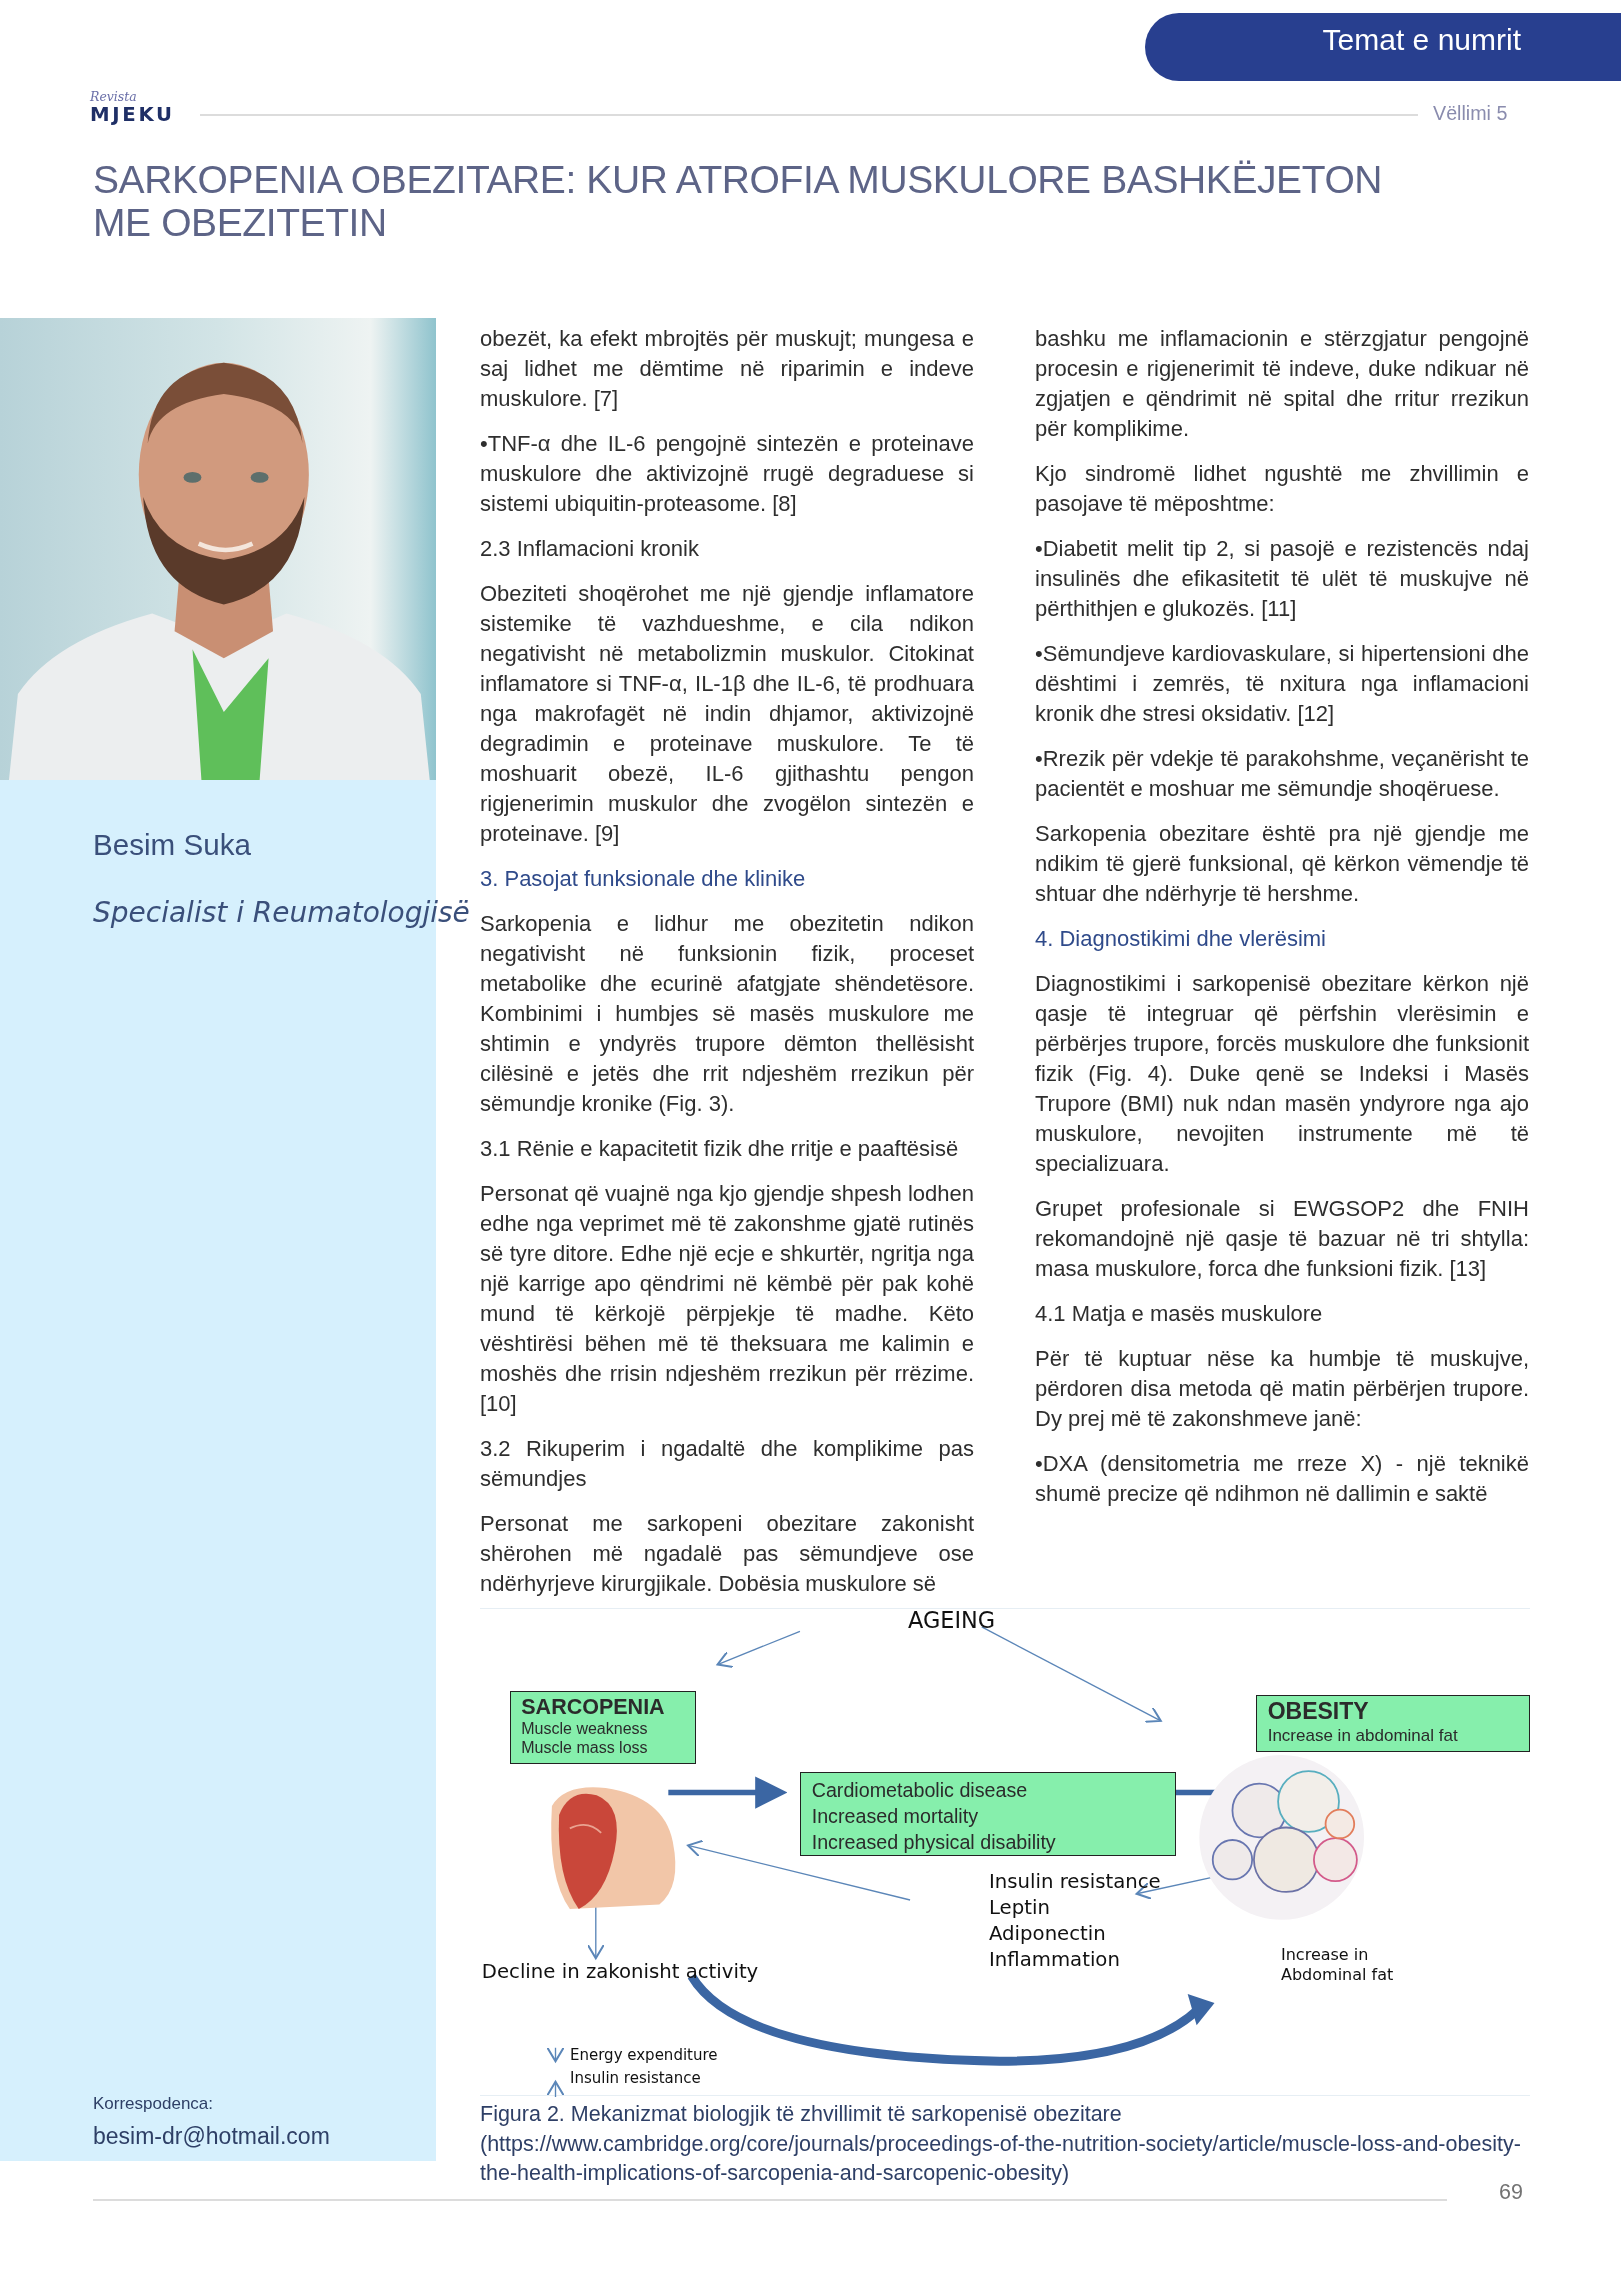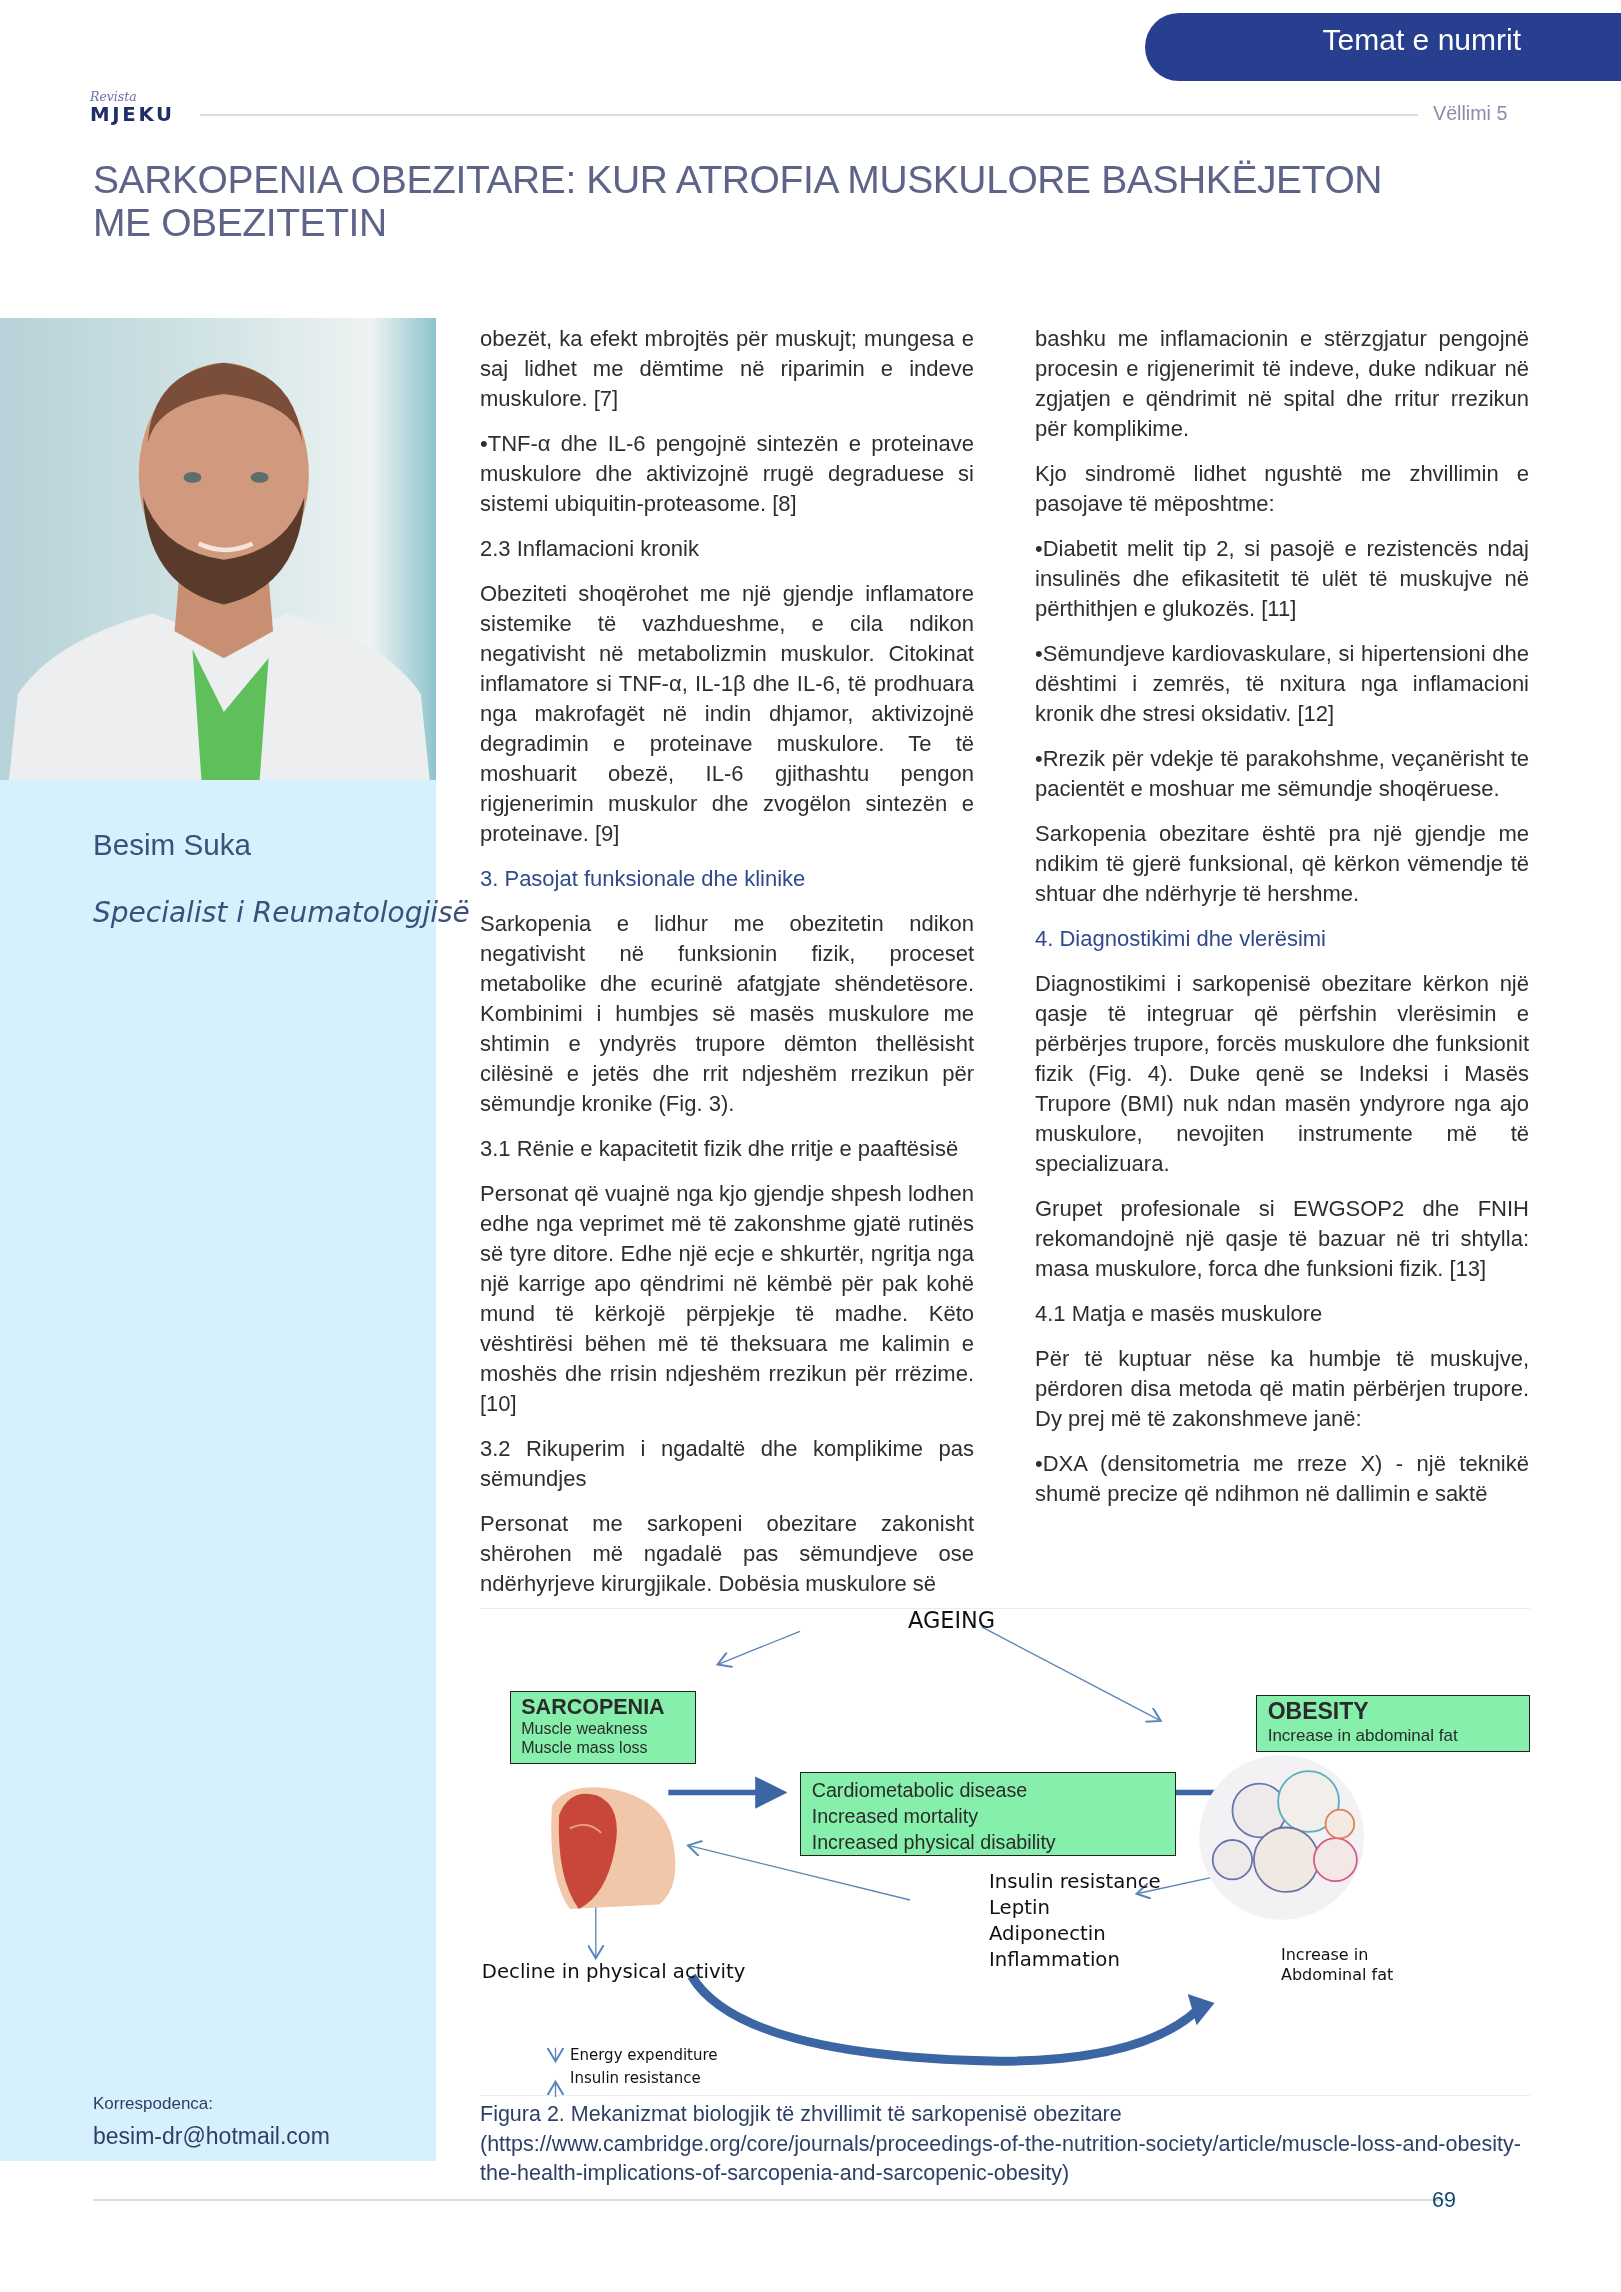--- a/index.html
+++ b/index.html
@@ -36,21 +36,21 @@
   .col2 { left: 1035px; }
   .col p { margin-bottom: 15px; }
   .col p.h { text-align: left; }
   .col p.sec { color: #2f4a8a; text-align: left; }
 
   .figure { position: absolute; left: 480px; top: 1608px; width: 1050px; height: 488px; border-top: 0.9px solid #e6eef4; border-bottom: 0.9px solid #e6eef4; }
   .fig-text { position: absolute; font-family: "DejaVu Sans", sans-serif; color: #111; }
   .fig-box { position: absolute; border: 1.8px solid #222; background: #86efac; }
   .caption { position: absolute; left: 480px; top: 2100px; width: 1053px; font-size: 21.5px; line-height: 29.6px; color: #2e3f66; }
   .footer-rule { position: absolute; left: 93px; top: 2199px; width: 1354px; height: 1.8px; background: #dcdcdc; }
-  .page-num { position: absolute; left: 1432px; top: 2180px; font-size: 21.5px; color: #0c4a6e; margin-top: 8px; }
+  .page-num { position: absolute; left: 1499px; top: 2180px; font-size: 21.5px; color: #737373; }
 </style>
 </head>
 <body>
 
 <div class="section-tab">Temat e numrit</div>
 <div class="logo">
   <div class="logo-revista">Revista</div>
   <div class="logo-mjeku">MJEKU</div>
 </div>
 <div class="header-rule"></div>
@@ -188,21 +188,21 @@
     <div style="font-size:17px;line-height:21.5px;">Increase in abdominal fat</div>
   </div>
 
   <div style="position:absolute;left:509px;top:260px;">
     <div class="fig-text" style="position:static;font-size:19.7px;line-height:26px;">Insulin resistance</div>
     <div class="fig-text" style="position:static;font-size:19.7px;line-height:26px;">Leptin</div>
     <div class="fig-text" style="position:static;font-size:19.7px;line-height:26px;">Adiponectin</div>
     <div class="fig-text" style="position:static;font-size:19.7px;line-height:26px;">Inflammation</div>
   </div>
 
-  <div class="fig-text" style="left:1.8px;top:351px;font-size:19.7px;">Decline in physical activity</div>
+  <div class="fig-text" style="left:1.8px;top:351px;font-size:19.7px;">Decline in zakonisht activity</div>
   <div class="fig-text" style="left:90px;top:437px;font-size:15px;">Energy expenditure</div>
   <div class="fig-text" style="left:90px;top:460px;font-size:15px;">Insulin resistance</div>
 
   <div class="fig-text" style="left:801px;top:336px;font-size:16px;line-height:19.7px;">
     <div>Increase in</div>
     <div>Abdominal fat</div>
   </div>
 </div>
 
 <div class="caption">Figura 2. Mekanizmat biologjik të zhvillimit të sarkopenisë obezitare (https://www.cambridge.org/core/journals/proceedings-of-the-nutrition-society/article/muscle-loss-and-obesity-the-health-implications-of-sarcopenia-and-sarcopenic-obesity)</div>

